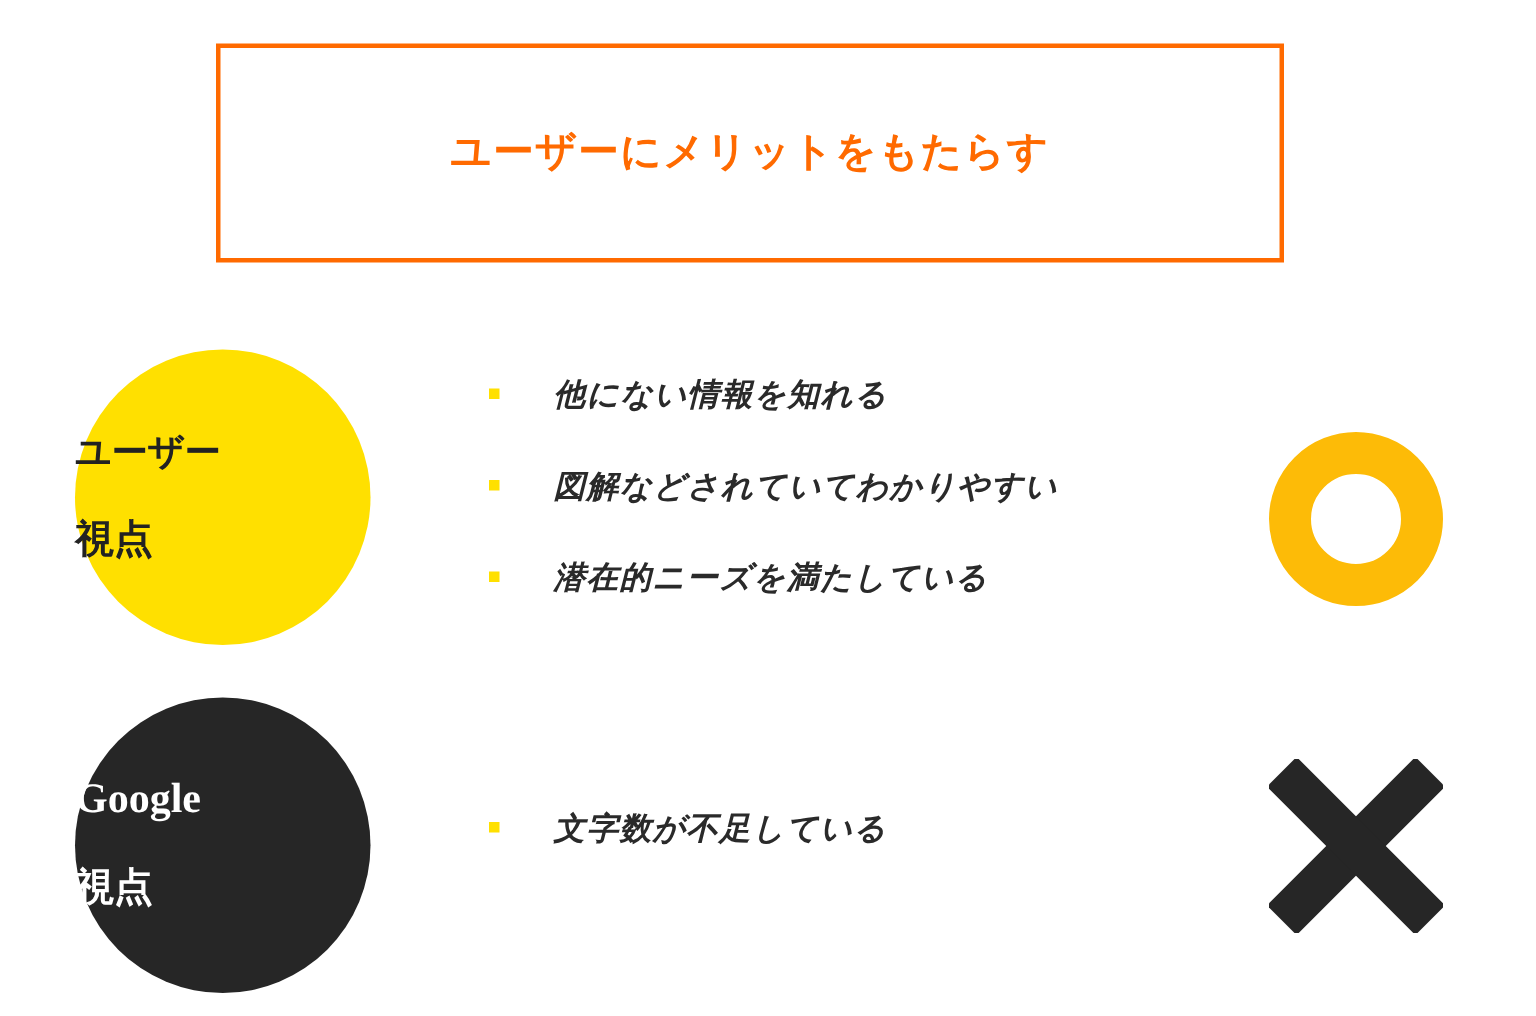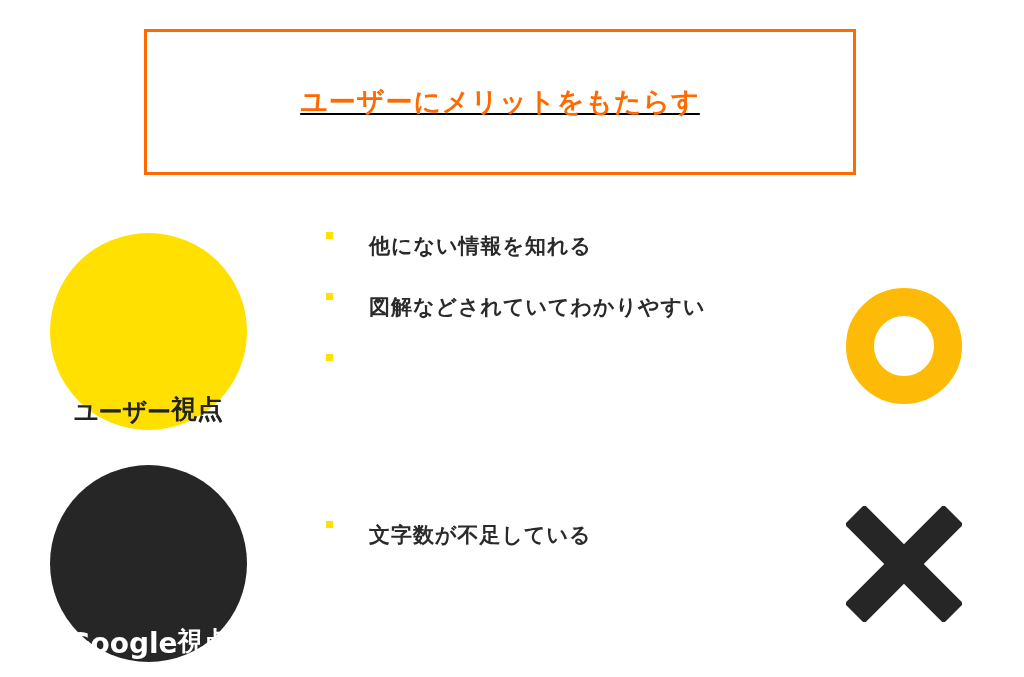--- a/index.html
+++ b/index.html
@@ -3,41 +3,41 @@
   <meta charset="utf-8">
   <style>
     html, body { margin: 0; padding: 0; background: #ffffff; }
     body {
       width: 1024px; height: 677px; position: relative; overflow: hidden;
       font-family: "DejaVu Sans", "Liberation Sans", sans-serif;
     }
     .title-box {
       position: absolute; left: 144px; top: 29px; width: 706px; height: 140px;
       border: 3px solid #ff6a00; box-sizing: content-box;
-      display: flex; align-items: center; justify-content: center; text-decoration: underline;
+      display: flex; align-items: center; justify-content: center;
     }
     .title-line {
       color: #ff6a00; font-weight: bold; font-size: 27px; letter-spacing: 1px;
       line-height: 48px; white-space: nowrap;
     }
     .circle {
       position: absolute; border-radius: 50%;
-      display: flex; flex-direction: row; align-items: flex-end; justify-content: center;
+      display: flex; flex-direction: column; align-items: flex-start; justify-content: center;
       font-weight: bold;
     }
     .circle.user { left: 50px; top: 233px; width: 197px; height: 197px; background: #ffe000; color: #222222; }
     .circle.google { left: 50px; top: 465px; width: 197px; height: 197px; background: #262626; color: #ffffff; }
     .circle .l1 { font-size: 24px; line-height: 36px; }
     .circle .l2 { font-size: 26px; line-height: 42px; margin-top: 20px; }
-    .circle.google .l1 { font-size: 28px; }
+    .circle.google .l1 { font-size: 28px; font-family: Liberation Serif, serif; }
     .list { position: absolute; left: 326px; margin: 0; padding: 0; list-style: none; }
     .list.user { top: 232px; }
     .list.google { top: 521px; }
     .list li {
-      position: relative; height: 61px; display: flex; align-items: flex-start;
+      position: relative; height: 61px; display: flex; align-items: center; font-style: italic;
     }
     .bullet {
       width: 7px; height: 7px; background: #ffe000; display: inline-block;
       margin-right: 36px; flex: 0 0 auto;
     }
     .item-text {
       font-size: 21px; font-weight: bold; color: #2a2a2a; letter-spacing: 1px; white-space: nowrap;
     }
     .mark { position: absolute; }
     .mark.circle-mark { left: 846px; top: 288px; width: 116px; height: 116px; }
@@ -59,20 +59,21 @@
   <li>
     <span class="bullet"></span>
     <span class="item-text">他にない情報を知れる</span>
   </li>
   <li>
     <span class="bullet"></span>
     <span class="item-text">図解などされていてわかりやすい</span>
   </li>
   <li>
     <span class="bullet"></span>
+    <span class="item-text">潜在的ニーズを満たしている</span>
   </li>
 </ul>
 
 <svg class="mark circle-mark" viewBox="0 0 116 116">
   <circle cx="58" cy="58" r="44" fill="none" stroke="#fdbb07" stroke-width="28"></circle>
 </svg>
 
 <div class="circle google">
   <div class="l1">Google</div>
   <div class="l2">視点</div>

